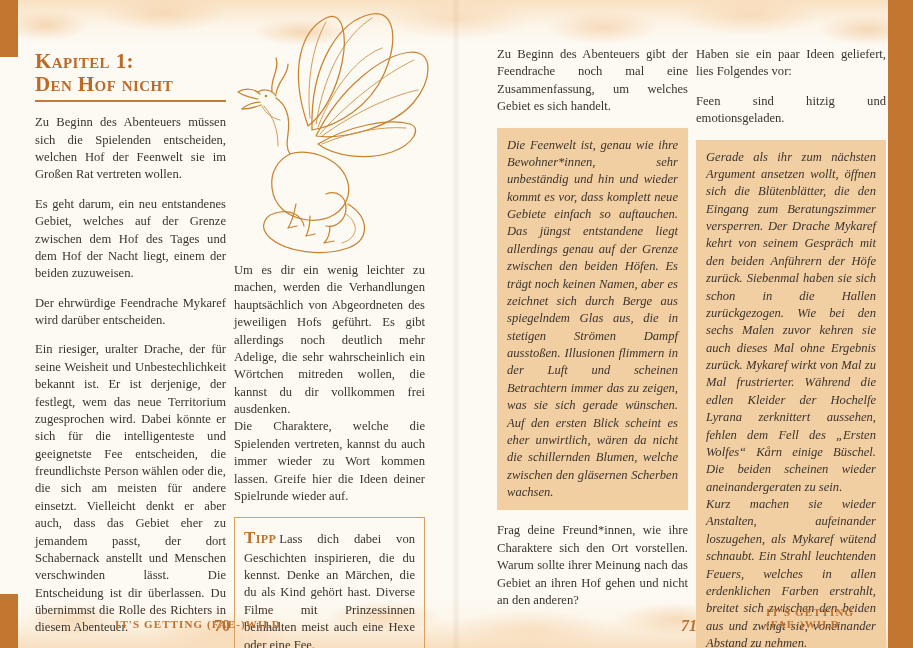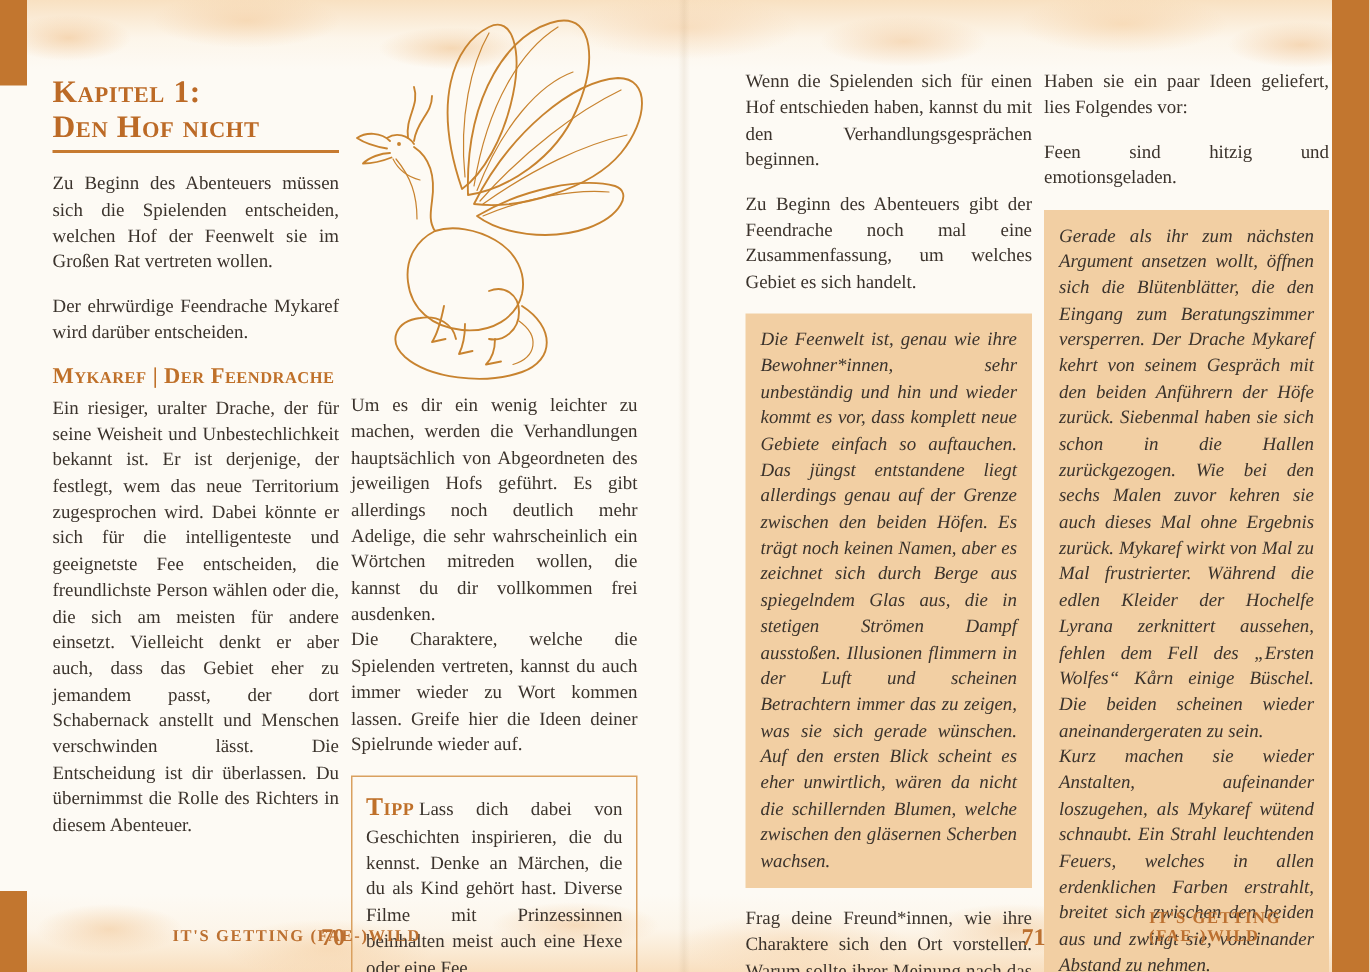--- a/index.html
+++ b/index.html
@@ -62,41 +62,41 @@
   .tip-label{color:#bf7029;font-weight:bold;font-variant:small-caps;font-size:17px;letter-spacing:.4px;margin-right:3px;}
   .highlight-box{background:#f2cfa3;padding:9px 10px;margin:0 0 12px 0;font-style:italic;}
   .highlight-box p{margin:0;text-align:justify;font-size:12.6px;line-height:1.38;hyphens:auto;}
   
   .footer-title{position:absolute;bottom:18px;color:#bc7030;font-weight:bold;
     font-size:11px;letter-spacing:1.1px;}
   .page-num{position:absolute;bottom:13px;color:#bc7030;font-weight:bold;font-size:16px;}
   #footer-left{left:115px;}
   #footer-right{left:766px;}
   #pagenum-left{left:214px;}
-  #pagenum-right{left:681px;}
+  #pagenum-right{left:681px;font-style:italic;}
   svg .ln{fill:none;stroke:#c8832f;stroke-width:1.25;stroke-linecap:round;stroke-linejoin:round;}
   svg .thin{stroke-width:.8;}
 </style>
 </head>
 <body>
 
 <div class="spread">
 
   <div class="tex tex-top"></div>
   <div class="tex tex-bottom"></div>
   <div class="seam"></div>
 
   <div class="col" id="l-col1">
     <div class="chapter-title">
       <div>Kapitel 1:</div>
       <div>Den Hof nicht</div>
     </div>
     <p class="body-p">Zu Beginn des Abenteuers müssen sich die Spielenden entscheiden, welchen Hof der Feenwelt sie im Großen Rat vertreten wollen.</p>
+    <p class="body-p">Es geht darum, ein neu entstandenes Gebiet, welches auf der Grenze zwischen dem Hof des Tages und dem Hof der Nacht liegt, einem der beiden zuzuweisen.</p>
     <p class="body-p">Der ehrwürdige Feendrache Mykaref wird darüber entscheiden.</p>
-    <div class="section-heading">Mykaref | Der Feendrache</div>
     <p class="body-p tight">Ein riesiger, uralter Drache, der für seine Weisheit und Unbestechlichkeit bekannt ist. Er ist derjenige, der festlegt, wem das neue Territorium zugesprochen wird. Dabei könnte er sich für die intelligenteste und geeignetste Fee entscheiden, die freundlichste Person wählen oder die, die sich am meisten für andere einsetzt. Vielleicht denkt er aber auch, dass das Gebiet eher zu jemandem passt, der dort Schabernack anstellt und Menschen verschwinden lässt. Die Entscheidung ist dir überlassen. Du übernimmst die Rolle des Richters in diesem Abenteuer.</p>
   </div>
 
   <div id="dragon-wrap">
     <svg viewBox="0 0 214 250" width="214" height="250" aria-hidden="true">
 
       <path class="ln" d="M78,118 C58,60 72,22 96,10 C112,2 118,26 112,55 C106,84 92,108 78,118 Z"></path>
       <path class="ln thin" d="M80,110 C76,70 84,35 96,14"></path>
       <path class="ln" d="M82,122 C80,55 110,12 142,6 C166,2 168,34 154,66 C140,98 108,118 82,122 Z"></path>
       <path class="ln thin" d="M86,116 C95,60 118,25 142,10"></path>
@@ -133,21 +133,20 @@
 
   <div class="col" id="l-col2">
     <p class="body-p tight">Um es dir ein wenig leichter zu machen, werden die Verhandlungen hauptsächlich von Abgeordneten des jeweiligen Hofs geführt. Es gibt allerdings noch deutlich mehr Adelige, die sehr wahrscheinlich ein Wörtchen mitreden wollen, die kannst du dir vollkommen frei ausdenken.</p>
     <p class="body-p tight">Die Charaktere, welche die Spielenden vertreten, kannst du auch immer wieder zu Wort kommen lassen. Greife hier die Ideen deiner Spielrunde wieder auf.</p>
     <div class="tip-box">
       <span class="tip-label">Tipp</span><span>Lass dich dabei von Geschichten inspirieren, die du kennst. Denke an Märchen, die du als Kind gehört hast. Diverse Filme mit Prinzessinnen beinhalten meist auch eine Hexe oder eine Fee.</span>
     </div>
   </div>
 
   <div class="col" id="r-col1">
-    <p class="body-p">Wenn die Spielenden sich für einen Hof entschieden haben, kannst du mit den Verhandlungsgesprächen beginnen.</p>
     <p class="body-p">Zu Beginn des Abenteuers gibt der Feendrache noch mal eine Zusammenfassung, um welches Gebiet es sich handelt.</p>
     <div class="highlight-box">
       <p>Die Feenwelt ist, genau wie ihre Bewohner*innen, sehr unbeständig und hin und wieder kommt es vor, dass komplett neue Gebiete einfach so auftauchen. Das jüngst entstandene liegt allerdings genau auf der Grenze zwischen den beiden Höfen. Es trägt noch keinen Namen, aber es zeichnet sich durch Berge aus spiegelndem Glas aus, die in stetigen Strömen Dampf ausstoßen. Illusionen flimmern in der Luft und scheinen Betrachtern immer das zu zeigen, was sie sich gerade wünschen. Auf den ersten Blick scheint es eher unwirtlich, wären da nicht die schillernden Blumen, welche zwischen den gläsernen Scherben wachsen.</p>
     </div>
     <p class="body-p tight">Frag deine Freund*innen, wie ihre Charaktere sich den Ort vorstellen. Warum sollte ihrer Meinung nach das Gebiet an ihren Hof gehen und nicht an den anderen?</p>
 
   </div>
 
   <div class="col" id="r-col2">
     <p class="body-p">Haben sie ein paar Ideen geliefert, lies Folgendes vor:</p>

